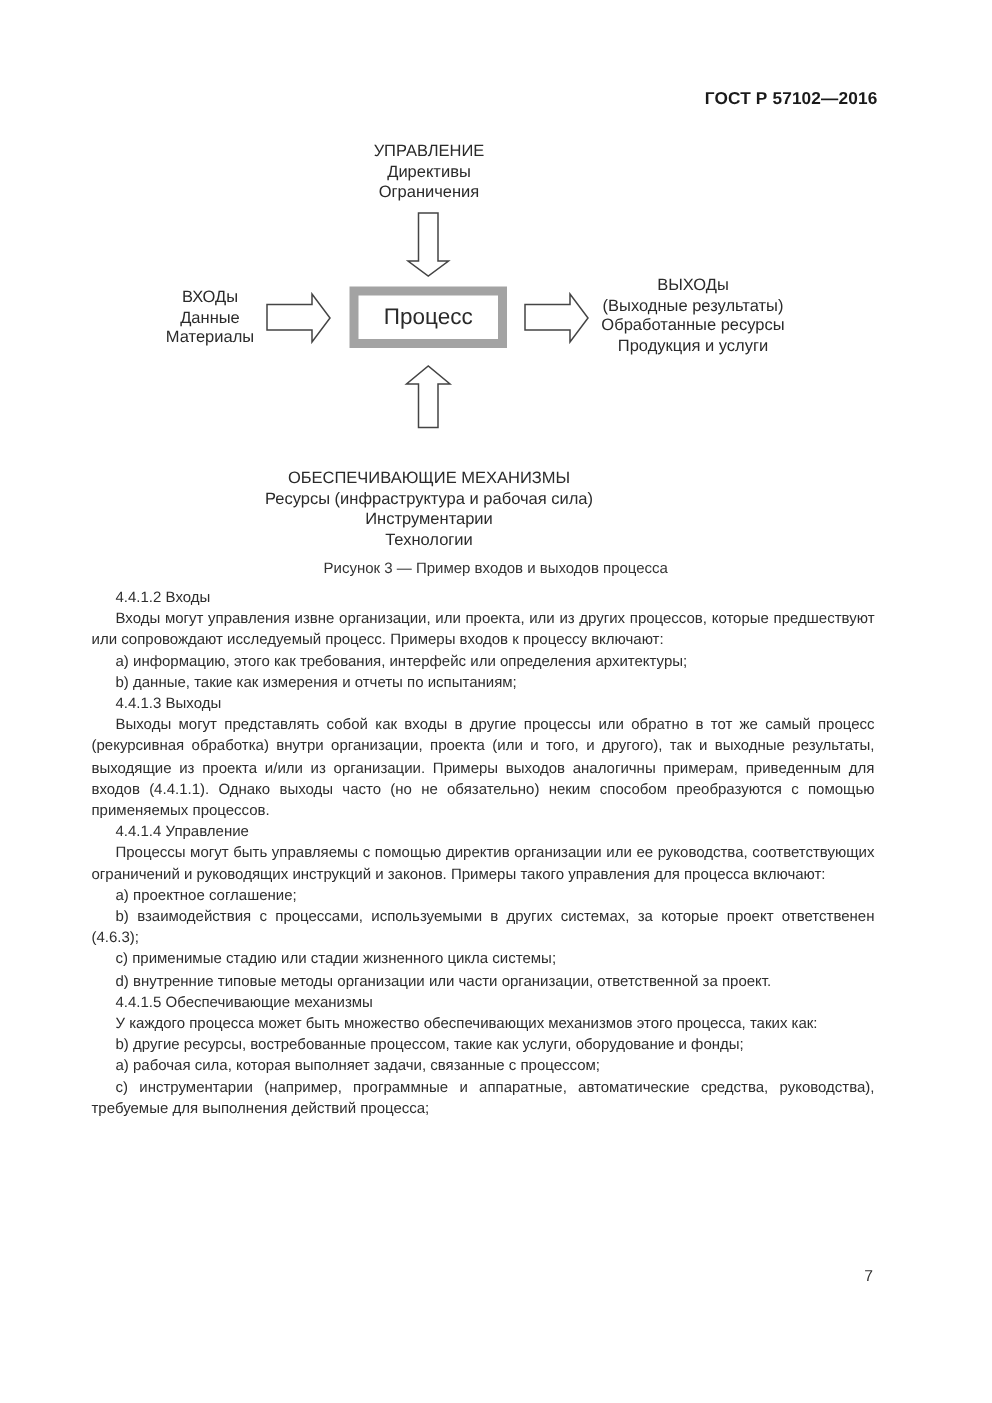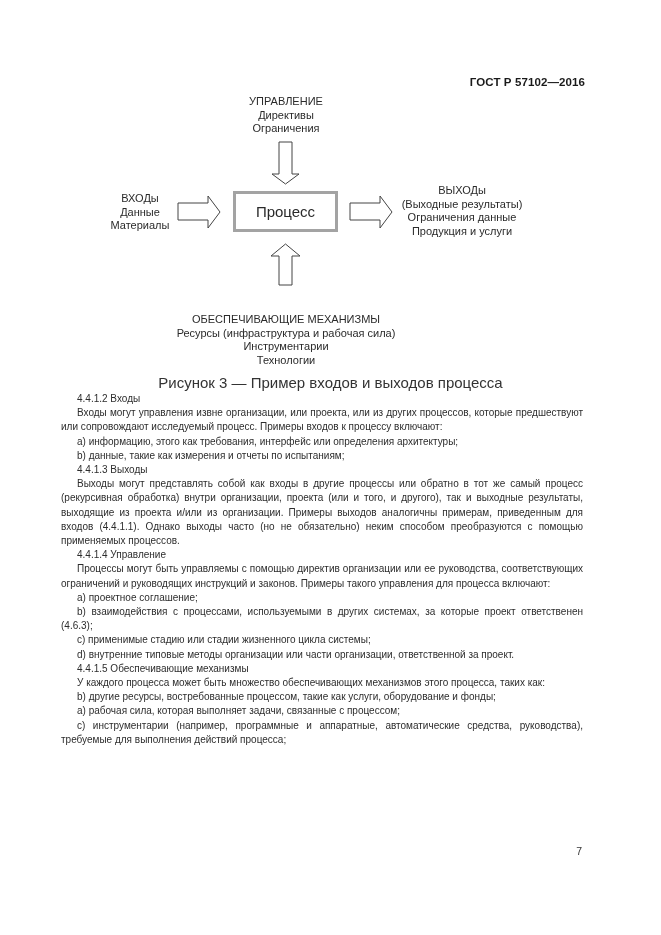--- a/index.html
+++ b/index.html
@@ -2,38 +2,38 @@
 <html><head>
 <meta charset="utf-8">
 <style>
   html, body { margin: 0; padding: 0; background: #ffffff; }
   body {
     width: 661px; height: 935px; position: relative; overflow: hidden;
     font-family: "Liberation Sans", "DejaVu Sans", sans-serif;
     color: #2a2a2a;
   }
   .header-code {
-    position: absolute; top: 76px; right: 76px;
+    position: absolute; top: 60px; right: 76px;
     font-weight: bold; font-size: 11.5px; color: #1a1a1a; letter-spacing: 0.1px;
   }
   .diagram { position: absolute; left: 0; top: 0; width: 649px; height: 400px; }
   .diagram svg { position: absolute; left: 0; top: 0; }
   .dlabel {
     position: absolute; text-align: center; font-size: 11px; line-height: 13.5px; color: #2a2a2a;
   }
   .dlabel div { white-space: nowrap; }
   .process-box {
     position: absolute; left: 233px; top: 191px; width: 105px; height: 41px;
-    border: 3px solid #a3a3a3; box-sizing: border-box;
+    border: 6px solid #a3a3a3; box-sizing: border-box;
     display: flex; align-items: center; justify-content: center;
     font-size: 15px; color: #2a2a2a;
   }
   .caption {
     position: absolute; top: 374px; left: 0; width: 661px; text-align: center;
-    font-size: 15px; color: #333;
+    font-size: 10px; color: #333;
   }
   .body-text {
     position: absolute; left: 61px; top: 392px; width: 522px;
     font-size: 10px; line-height: 14.2px; color: #2d2d2d;
     text-align: justify;
   }
   .body-text p { margin: 0; text-indent: 16px; }
   .body-text p.head { text-indent: 16px; }
   .page-number {
     position: absolute; top: 845px; right: 79px; font-size: 10.5px; color: #333;
@@ -68,21 +68,21 @@
     <div>Материалы</div>
   </div>
 
   <div class="process-box">
     <span>Процесс</span>
   </div>
 
   <div class="dlabel" style="left:392px; top:184px; width:140px;">
     <div>ВЫХОДы</div>
     <div>(Выходные результаты)</div>
-    <div>Ограничения данные</div>
+    <div>Обработанные ресурсы</div>
     <div>Продукция и услуги</div>
   </div>
 
   <div class="dlabel" style="left:166px; top:313px; width:240px; line-height:13.5px;">
     <div>ОБЕСПЕЧИВАЮЩИЕ МЕХАНИЗМЫ</div>
     <div>Ресурсы (инфраструктура и рабочая сила)</div>
     <div>Инструментарии</div>
     <div>Технологии</div>
   </div>
 

